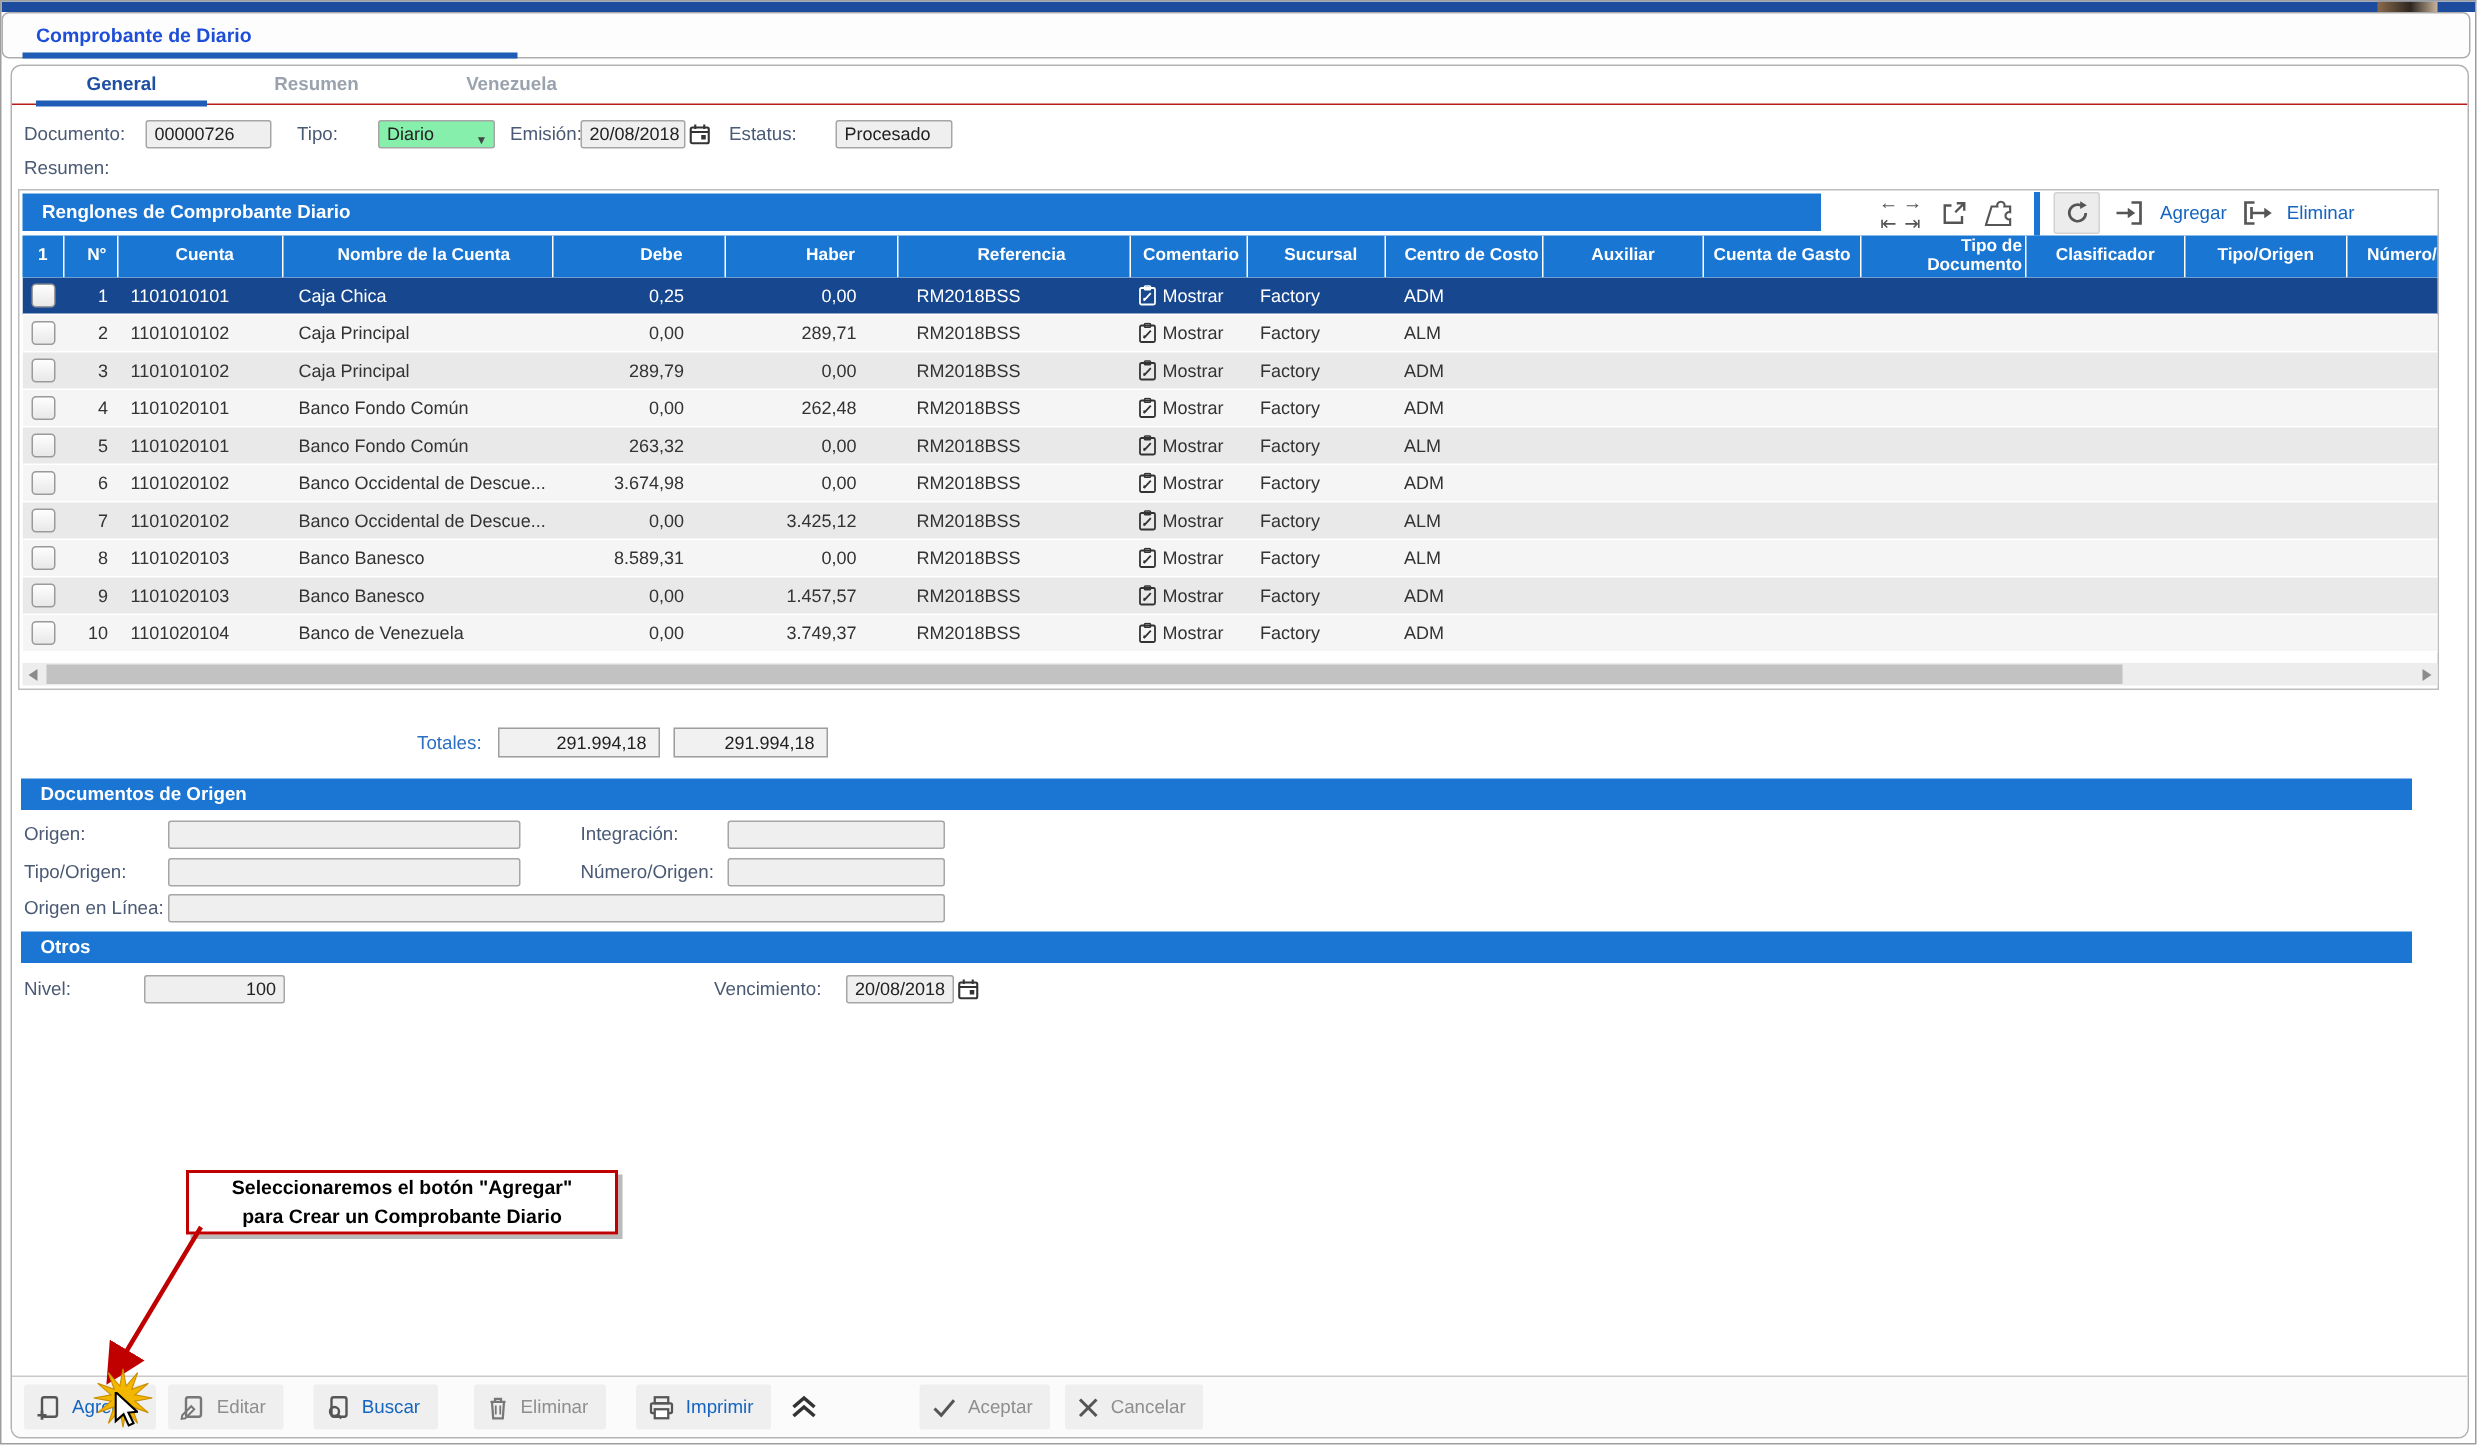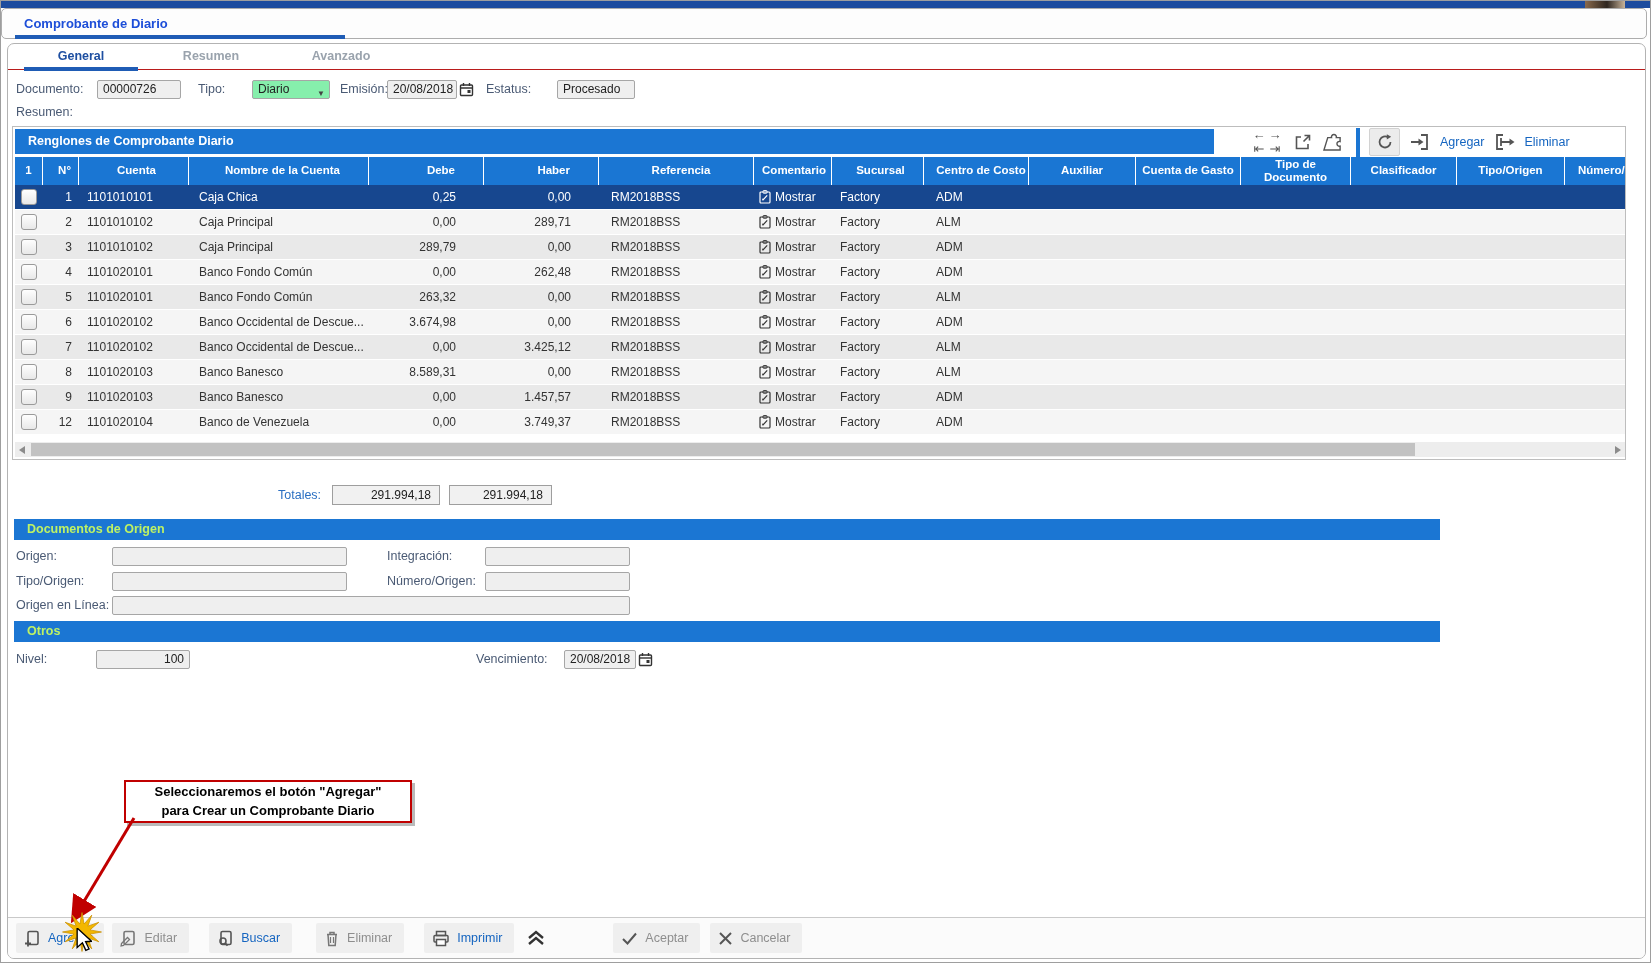--- a/index.html
+++ b/index.html
@@ -59,39 +59,39 @@
   .grid-row { display:flex; height:25px; width:1636px; color:#333; font-size:12px; border-bottom:1px solid #fff; }
   .grid-row.light { background:#f5f5f5; }
   .grid-row.dark { background:#e9e9e9; }
   .grid-row.selected { background:#17478f; color:#fff; }
   .cell { flex:0 0 auto; display:flex; align-items:center; overflow:hidden; white-space:nowrap; }
   .c0{width:28px; justify-content:center;} .c1{width:36px; justify-content:flex-end; padding-right:7px;}
   .c2{width:110px; padding-left:8px;} .c3{width:180px; padding-left:10px;}
   .c4{width:115px; justify-content:flex-end; padding-right:28px;} .c5{width:115px; justify-content:flex-end; padding-right:28px;}
   .c6{width:155px; padding-left:12px;} .c7{width:78px; padding-left:5px; gap:4px;}
   .c8{width:92px; padding-left:8px;} .c9{width:105px; padding-left:12px;}
-  .c10{width:107px;} .c11{width:105px;} .c12{width:110px;} .c13{width:106px;} .c14{width:108px;} .c15{width:86px;}
+  .c10{width:107px;} .c11{width:105px;} .c12{width:110px;text-align:right;} .c13{width:106px;} .c14{width:108px;} .c15{width:86px;}
   .row-check { width:16px; height:16px; border:1px solid #9a9a9a; border-radius:3px;
                background:linear-gradient(#fefefe,#e8e8e8); }
   .clip-ic { flex:0 0 auto; }
 
   
   .hscroll { position:absolute; left:2px; bottom:2px; width:1610px; height:15px; background:#ededed; }
   .hs-arrow { position:absolute; top:4px; width:0; height:0; border-style:solid; }
   .hs-left { left:4px; border-width:4px 6px 4px 0; border-color:transparent #8b8b8b transparent transparent; }
   .hs-right { right:4px; border-width:4px 0 4px 6px; border-color:transparent transparent transparent #8b8b8b; }
   .hs-thumb { position:absolute; left:16px; top:1px; width:1384px; height:13px; background:#c2c2c2; }
 
   
   .tot-label { position:absolute; font-size:12.5px; color:#2a6fc2; }
   .tot-box { position:absolute; height:20px; background:#f1f1f1; border:1px solid #9e9e9e; font-size:12px;
              color:#222; text-align:right; line-height:18px; padding:0 8px; }
 
   
-  .secbar { position:absolute; left:6px; width:1426px; height:21px; background:#1b76d3; color:#bef264;
+  .secbar { position:absolute; left:6px; width:1594px; height:21px; background:#1b76d3; color:#ffffff;
             font-weight:bold; font-size:12.5px; line-height:21px; padding-left:13px; }
 
   
   .callout { position:absolute; left:116px; top:736px; width:288px; height:43px; background:#fff;
              border:2px solid #c00000; box-shadow:3px 3px 0 rgba(140,140,140,.6);
              display:flex; flex-direction:column; align-items:center; justify-content:center;
              font-size:13px; font-weight:bold; color:#000; line-height:1.4; text-align:center; z-index:5; }
   .annot { position:absolute; z-index:6; pointer-events:none; }
 
   
@@ -112,21 +112,21 @@
 <div class="hdr">
   <div class="hdr-title">Comprobante de Diario</div>
   <div class="hdr-underline"></div>
 </div>
 
 <div class="panel">
 
   <div class="tabs">
     <div class="tab active" style="left:8px">General</div>
     <div class="tab" style="left:138px">Resumen</div>
-    <div class="tab" style="left:268px">Avanzado</div>
+    <div class="tab" style="left:268px">Venezuela</div>
   </div>
 
   <div class="flabel" style="left:8px; top:38px">Documento:</div>
   <div class="fbox" style="left:89px; top:36px; width:84px">00000726</div>
   <div class="flabel" style="left:190px; top:38px">Tipo:</div>
   <div class="fbox fselect" style="left:244px; top:36px; width:78px; background:#86efac">
     <span>Diario</span>
     <span class="caret">▼</span>
   </div>
   <div class="flabel" style="left:332px; top:38px">Emisión:</div>
@@ -441,21 +441,21 @@
     <div class="cell c11"></div>
     <div class="cell c12"></div>
     <div class="cell c13"></div>
     <div class="cell c14"></div>
     <div class="cell c15"></div>
   </div>
         <div class="grid-row light">
     <div class="cell c0">
             <span class="row-check"></span>
           </div>
-    <div class="cell c1">12</div>
+    <div class="cell c1">10</div>
     <div class="cell c2">1101020104</div>
     <div class="cell c3">Banco de Venezuela</div>
     <div class="cell c4">0,00</div>
     <div class="cell c5">3.749,37</div>
     <div class="cell c6">RM2018BSS</div>
     <div class="cell c7">
       <svg class="clip-ic" width="12" height="14" viewBox="0 0 12 14">
         <rect x="1" y="2" width="10" height="11" rx="1" fill="none" stroke="currentColor" stroke-width="1.2"></rect>
         <rect x="4" y="0.6" width="4" height="2.6" rx="0.6" fill="none" stroke="currentColor" stroke-width="1"></rect>
         <path d="M3.6 10.4 L8.2 5.4 M3.6 10.4 l0.4 -1.8" stroke="currentColor" stroke-width="1.2" fill="none"></path>

